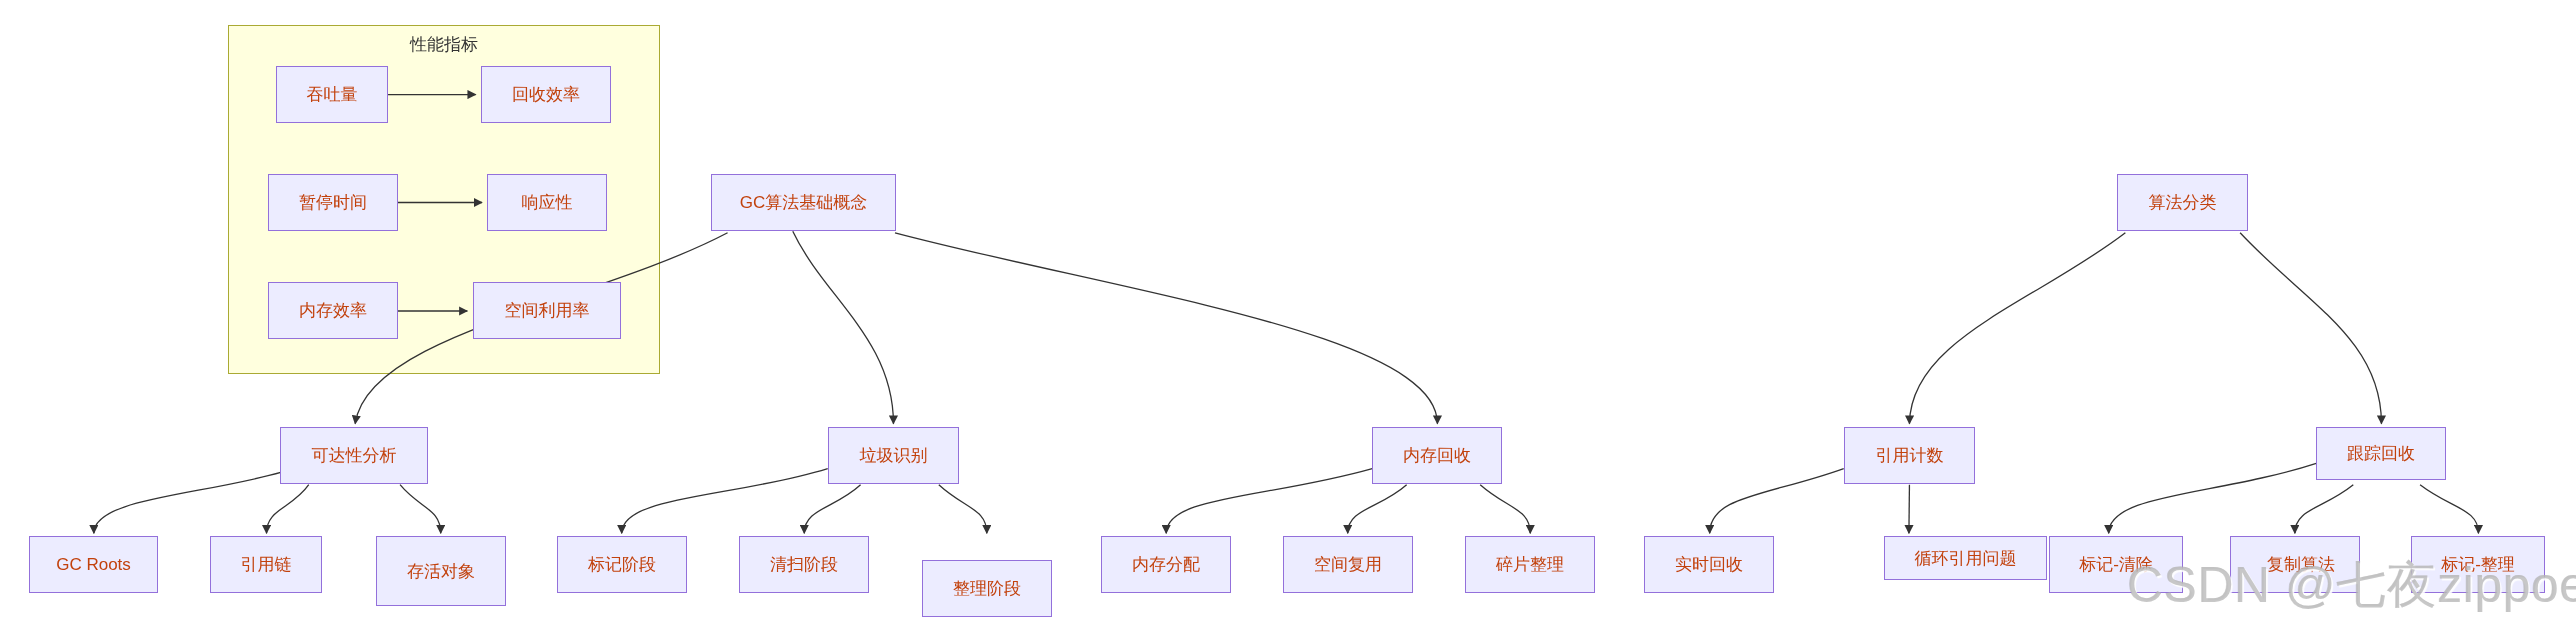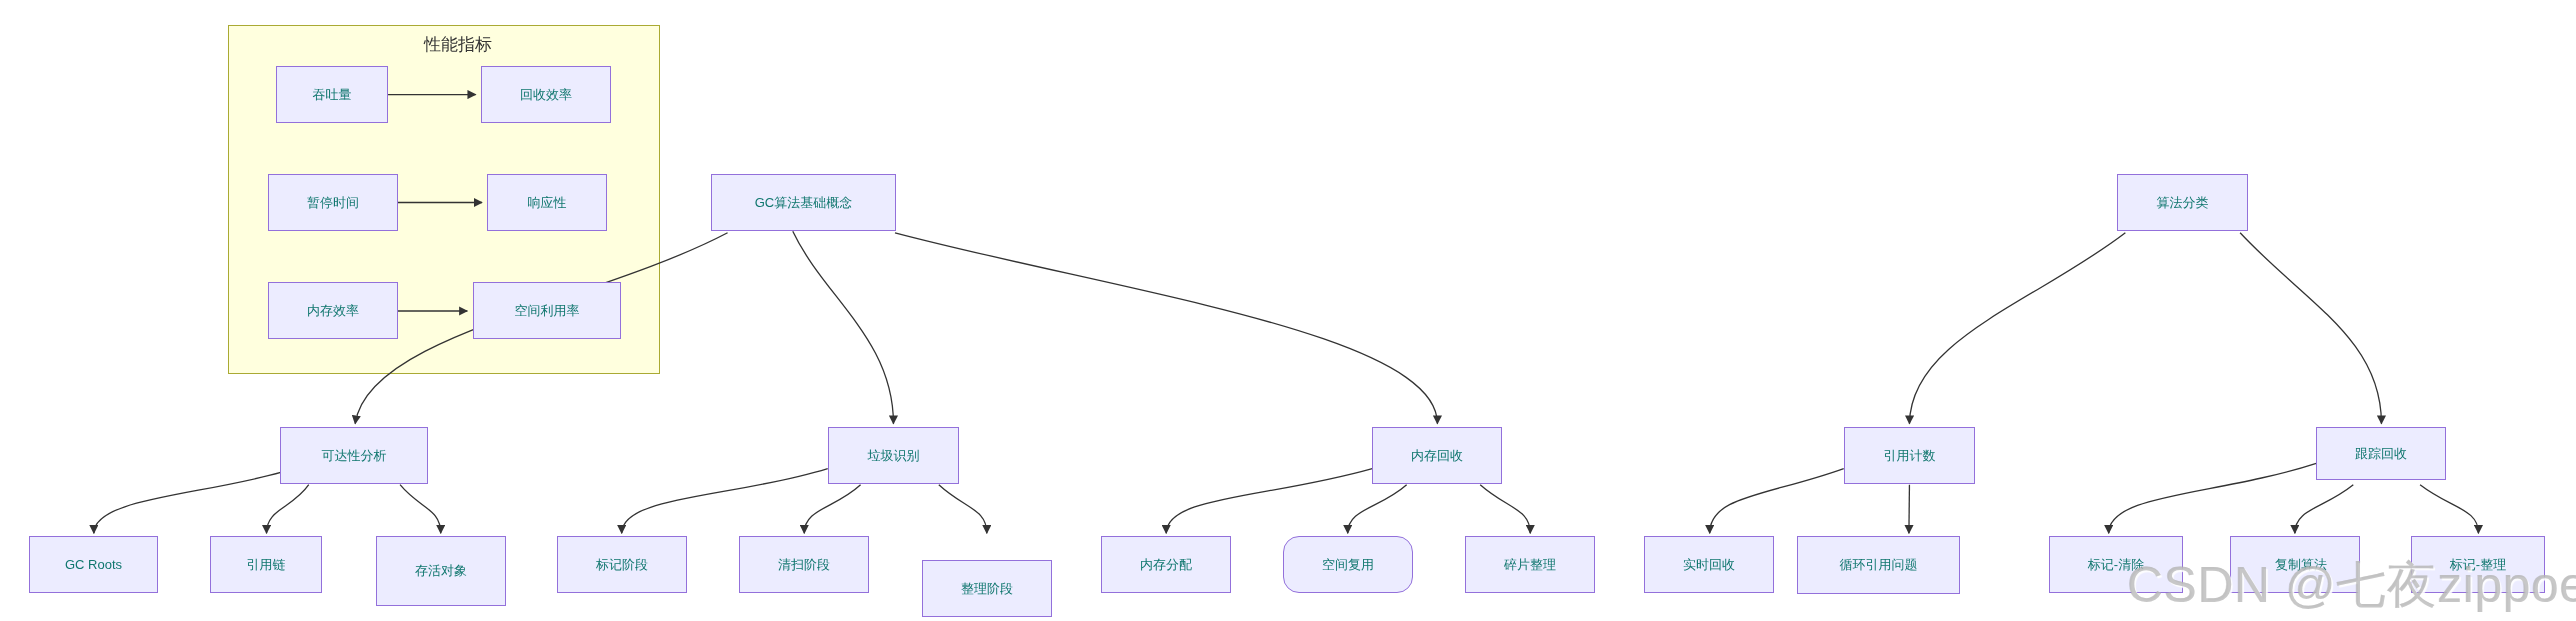--- a/index.html
+++ b/index.html
@@ -16,36 +16,35 @@
     border:1px solid #aaaa33;
     z-index:0;
   }
   .subgraph-title{
     position:absolute;
     top:7.3px;left:0;width:100%;
     text-align:center;
     font-size:17px;
     color:#333333;
     z-index:1;
-    padding-left:14px;
   }
   #edge-layer{
     position:absolute;top:0;left:0;
     z-index:2;
   }
   .node{
     position:absolute;
     background:#ececff;
     border:1.6px solid #9370db;
     box-sizing:border-box;
     display:flex;
     align-items:center;
     justify-content:center;
-    font-size:13px;
-    color:#0f766e;
+    font-size:17px;
+    color:#c2410c;
     z-index:3;
     white-space:nowrap;
   }
   .watermark{
     position:absolute;
     left:2127px;top:552px;
     font-size:50px;
     color:rgba(185,185,185,0.78);
     text-shadow:1.6px 1.6px 1px rgba(255,255,255,0.9), -0.5px -0.5px 0 rgba(140,140,140,0.25);
     z-index:4;
@@ -117,23 +116,23 @@
   <div class="node" style="left:1844px;top:427px;width:131px;height:57px;">引用计数</div>
   <div class="node" style="left:2316px;top:427px;width:130px;height:53px;">跟踪回收</div>
 
   <div class="node" style="left:29px;top:536px;width:129px;height:57px;">GC Roots</div>
   <div class="node" style="left:210px;top:536px;width:112px;height:57px;">引用链</div>
   <div class="node" style="left:376px;top:536px;width:130px;height:70px;">存活对象</div>
   <div class="node" style="left:557px;top:536px;width:130px;height:57px;">标记阶段</div>
   <div class="node" style="left:739px;top:536px;width:130px;height:57px;">清扫阶段</div>
   <div class="node" style="left:922px;top:560px;width:130px;height:57px;">整理阶段</div>
   <div class="node" style="left:1101px;top:536px;width:130px;height:57px;">内存分配</div>
-  <div class="node" style="left:1283px;top:536px;width:130px;height:57px;border-radius:16px;">空间复用</div>
+  <div class="node" style="left:1283px;top:536px;width:130px;height:57px;">空间复用</div>
   <div class="node" style="left:1465px;top:536px;width:130px;height:57px;">碎片整理</div>
   <div class="node" style="left:1644px;top:536px;width:130px;height:57px;">实时回收</div>
-  <div class="node" style="left:1797px;top:536px;width:163px;height:58px;">循环引用问题</div>
+  <div class="node" style="left:1884px;top:536px;width:163px;height:44px;">循环引用问题</div>
   <div class="node" style="left:2041px;top:536px;width:134px;height:57px;margin-left:8px;">标记-清除</div>
   <div class="node" style="left:2230px;top:536px;width:130px;height:57px;padding-left:12px;">复制算法</div>
   <div class="node" style="left:2411px;top:536px;width:134px;height:57px;">标记-整理</div>
 
   <div class="watermark">CSDN @七夜zippoe</div>
 </div>
 
 
 </body></html>

